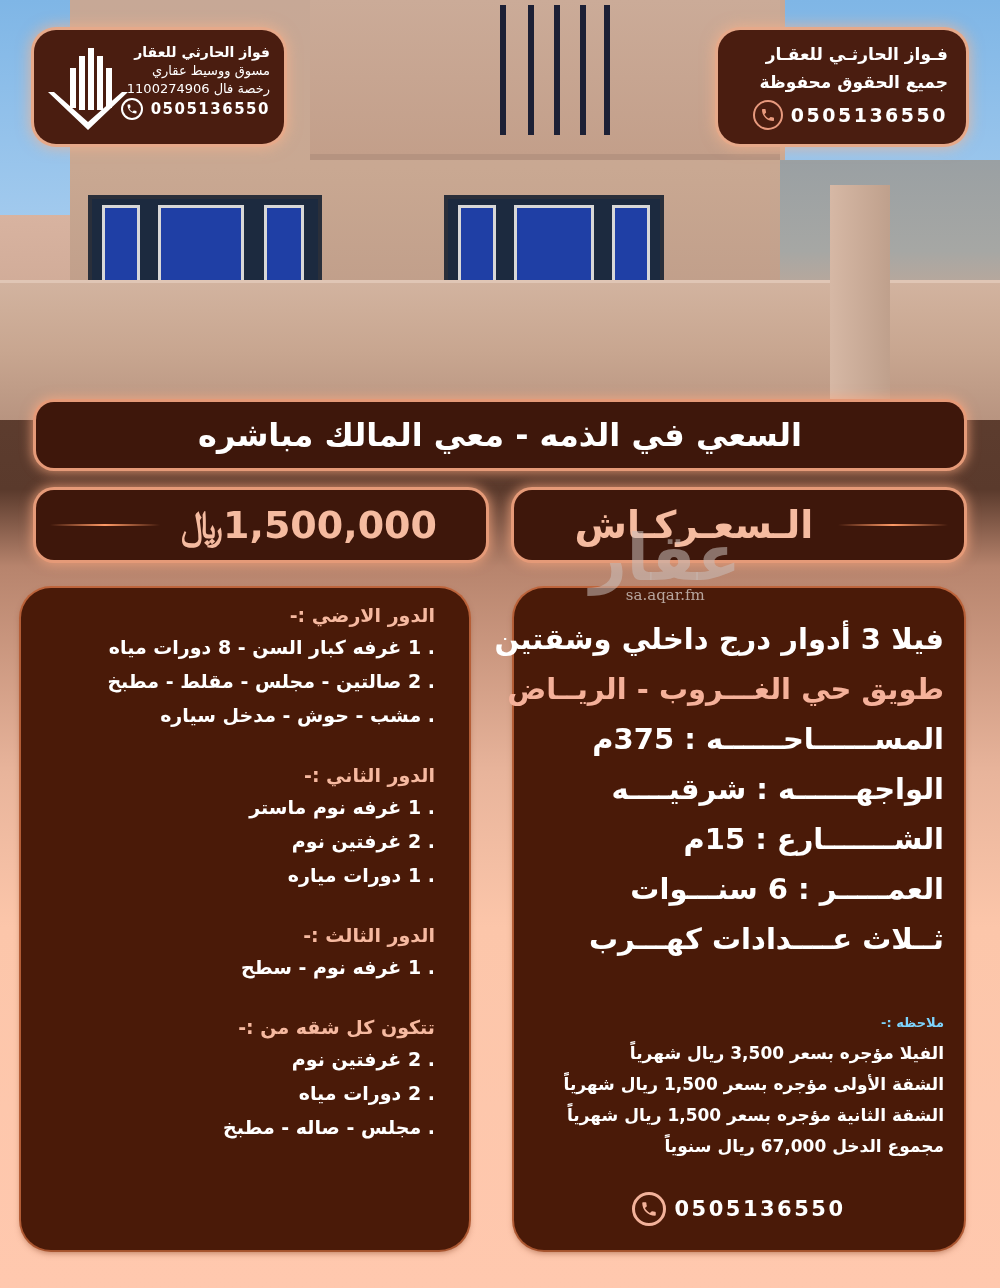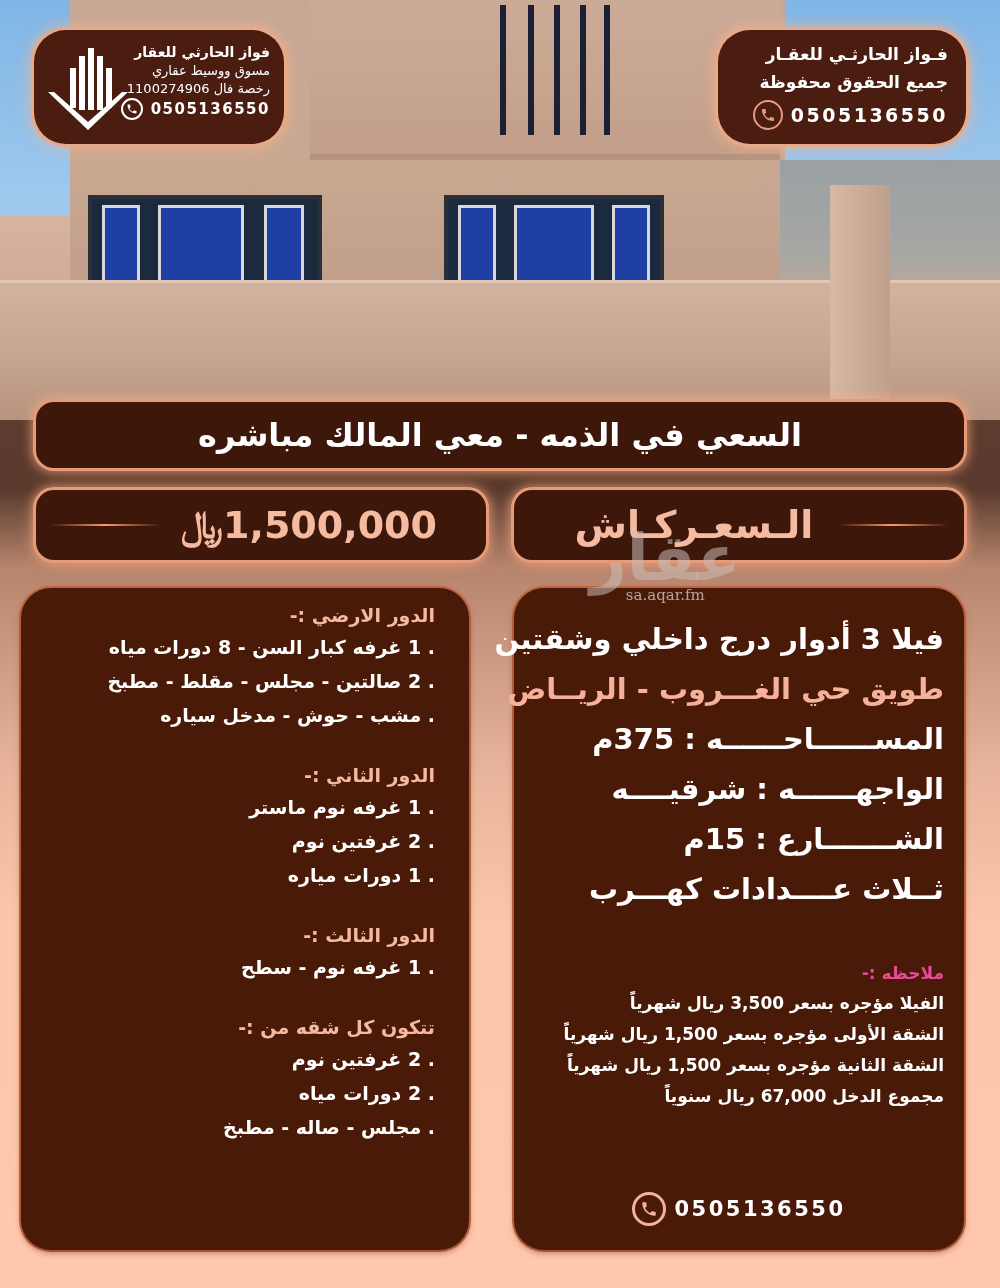--- a/index.html
+++ b/index.html
@@ -43,21 +43,21 @@
   }
   .win {
     position: absolute; height: 92px; background: #1c2a3f; border: 4px solid #2a2f3a;
   }
   .pane {
     position: absolute; top: 6px; height: 78px; background: #1f3fa5;
     border: 3px solid #d8d8d8;
   }
   
   .card {
-    position: absolute; background: #4a1d10; border-radius: 32px;
+    position: absolute; background: #4a1d10; border-radius: 22px;
     box-shadow: 0 0 0 3px #e6a98a, 0 0 14px 4px rgba(250,180,140,0.7);
     color: #ffffff;
   }
   .card-left { left: 34px; top: 30px; width: 250px; height: 114px; }
   .card-right { left: 718px; top: 30px; width: 248px; height: 114px; }
   .logo { position: absolute; left: 14px; top: 16px; width: 80px; height: 84px; }
   .cl-lines { position: absolute; right: 14px; top: 12px; text-align: right; direction: rtl; }
   .cl-title { font-size: 14px; font-weight: bold; line-height: 20px; }
   .cl-sub { font-size: 13px; line-height: 18px; }
   .phone-row { display: flex; align-items: center; gap: 8px; direction: ltr; }
@@ -98,21 +98,21 @@
   }
   .panel-left { left: 21px; top: 588px; width: 448px; height: 662px; padding: 12px 34px 0 0; }
   .panel-right { left: 514px; top: 588px; width: 450px; height: 662px; padding: 26px 20px 0 0; }
 
   .sec-head { color: #f6b9a0; font-size: 19px; font-weight: bold; line-height: 30px; }
   .sec-item { color: #fff; font-size: 19px; font-weight: bold; line-height: 34px; }
   .sec-gap { height: 28px; }
 
   .spec-line { color: #fff; font-size: 29px; font-weight: bold; line-height: 50px; white-space: nowrap; }
   .spec-line.accent { color: #f5b19a; }
-  .note-head { color: #ec4899; font-size: 17px; font-weight: bold; line-height: 30px; margin-top: 44px; padding-left: 28px; }
+  .note-head { color: #7dd3fc; font-size: 13px; font-weight: bold; line-height: 30px; margin-top: 44px; padding-left: 28px; }
   .note-line { color: #fff; font-size: 17px; font-weight: bold; line-height: 31px; white-space: nowrap; }
   .footer-phone { position: absolute; left: 0; width: 100%; top: 604px; display: flex; justify-content: center; }
   .fp-num { color: #fff; font-size: 21px; font-weight: bold; letter-spacing: 2.5px; }
 </style>
 </head>
 <body>
 
 <div class="photo">
   <div class="bldg-left"></div>
   <div class="bldg-main"></div>
@@ -223,20 +223,21 @@
     <div class="sec-item">. مجلس - صاله - مطبخ</div>
   </div>
 </div>
 
 <div class="panel panel-right">
   <div class="spec-line">فيلا 3 أدوار درج داخلي وشقتين</div>
   <div class="spec-line accent">طويق حي الغـــروب - الريــاض</div>
   <div class="spec-line">المســــــاحــــــه : 375م</div>
   <div class="spec-line">الواجهــــــه : شرقيــــه</div>
   <div class="spec-line">الشـــــــارع : 15م</div>
+  <div class="spec-line">العمـــــر : 6 سنـــوات</div>
   <div class="spec-line">ثــلاث عــــدادات كهـــرب</div>
 
   <div class="note-head">ملاحظه :-</div>
   <div class="note-line">الفيلا مؤجره بسعر 3,500 ريال شهرياً</div>
   <div class="note-line">الشقة الأولى مؤجره بسعر 1,500 ريال شهرياً</div>
   <div class="note-line">الشقة الثانية مؤجره بسعر 1,500 ريال شهرياً</div>
   <div class="note-line">مجموع الدخل 67,000 ريال سنوياً</div>
 
   <div class="footer-phone" style="direction:ltr;">
     <div class="phone-row">

